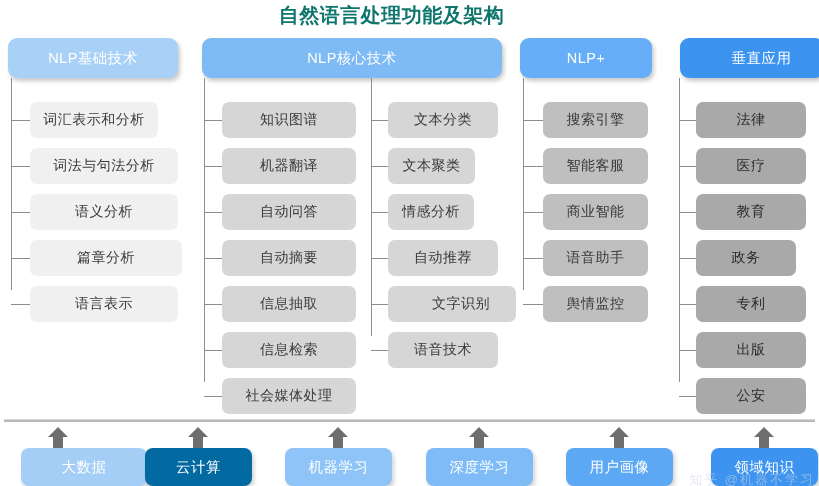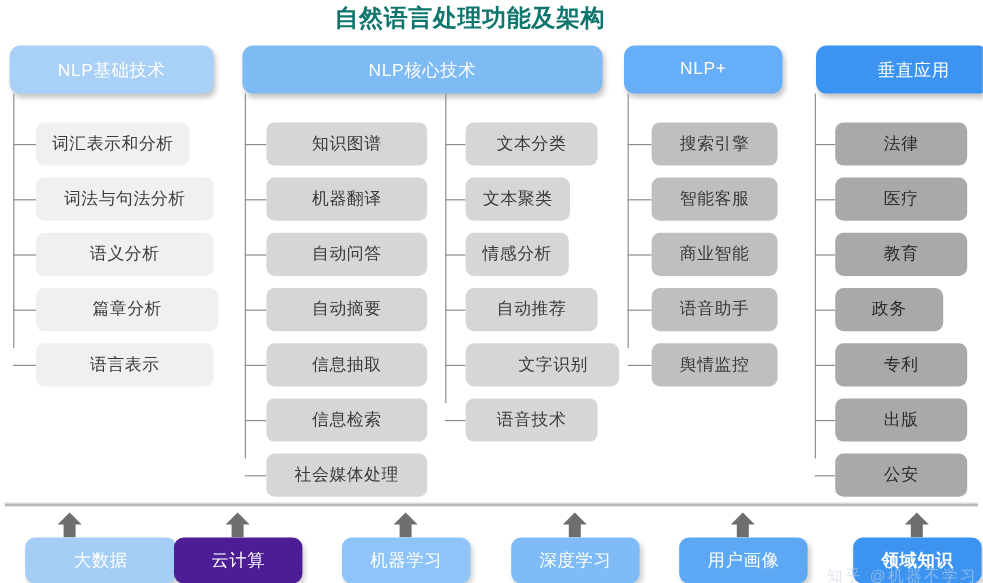--- a/index.html
+++ b/index.html
@@ -47,25 +47,25 @@
   .arrow{position:absolute;top:426px;width:22px;height:22px;}
   .arrow svg{display:block;}
 
   .found{
     position:absolute;top:448px;height:38px;border-radius:8px;
     display:flex;align-items:center;justify-content:center;
     color:#ffffff;font-size:14.5px;font-weight:500;letter-spacing:.5px;
     box-shadow:2px 3px 4px rgba(0,0,0,.18);
   }
   .f1{background:#a5cef7;}
-  .f2{background:#4c1d95;}
+  .f2{background:#0369a1;}
   .f3{background:#8ec4f7;}
   .f4{background:#7fbcf7;}
   .f5{background:#5da8f4;}
-  .f6{background:#3d94f0;font-weight:bold;}
+  .f6{background:#3d94f0;}
 
   .watermark{
     position:absolute;right:4px;bottom:-3px;
     font-size:13px;color:#c9d4e2;opacity:.55;letter-spacing:2px;
     white-space:nowrap;pointer-events:none;
   }
 </style>
 </head>
 <body>
 
@@ -134,21 +134,21 @@
 
   <div class="hdr hdr-4" style="left:680px;width:125px;">垂直应用</div>
   <div class="trunk" style="left:679px;top:78px;height:304px;"></div>
   <div class="stub" style="left:679px;top:120px;width:17px;"></div>
   <div class="item tone-d" style="left:696px;top:102px;width:110px;">法律</div>
   <div class="stub" style="left:679px;top:166px;width:17px;"></div>
   <div class="item tone-d" style="left:696px;top:148px;width:110px;">医疗</div>
   <div class="stub" style="left:679px;top:212px;width:17px;"></div>
   <div class="item tone-d" style="left:696px;top:194px;width:110px;">教育</div>
   <div class="stub" style="left:679px;top:258px;width:17px;"></div>
-  <div class="item tone-d" style="left:696px;top:240px;width:90px;">政务</div>
+  <div class="item tone-d" style="left:696px;top:240px;width:100px;">政务</div>
   <div class="stub" style="left:679px;top:304px;width:17px;"></div>
   <div class="item tone-d" style="left:696px;top:286px;width:110px;font-family:Liberation Mono, monospace;">专利</div>
   <div class="stub" style="left:679px;top:350px;width:17px;"></div>
   <div class="item tone-d" style="left:696px;top:332px;width:110px;">出版</div>
   <div class="stub" style="left:679px;top:396px;width:17px;"></div>
   <div class="item tone-d" style="left:696px;top:378px;width:110px;">公安</div>
 
   <div class="baserule"></div>
 
   <div class="arrow" style="left:47px;">

